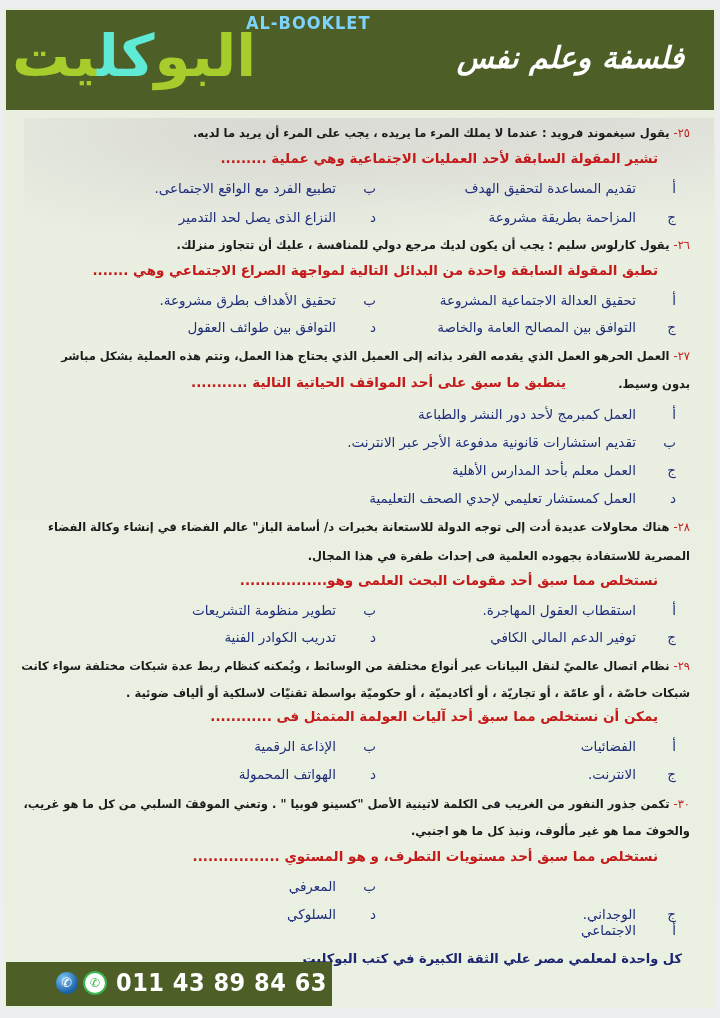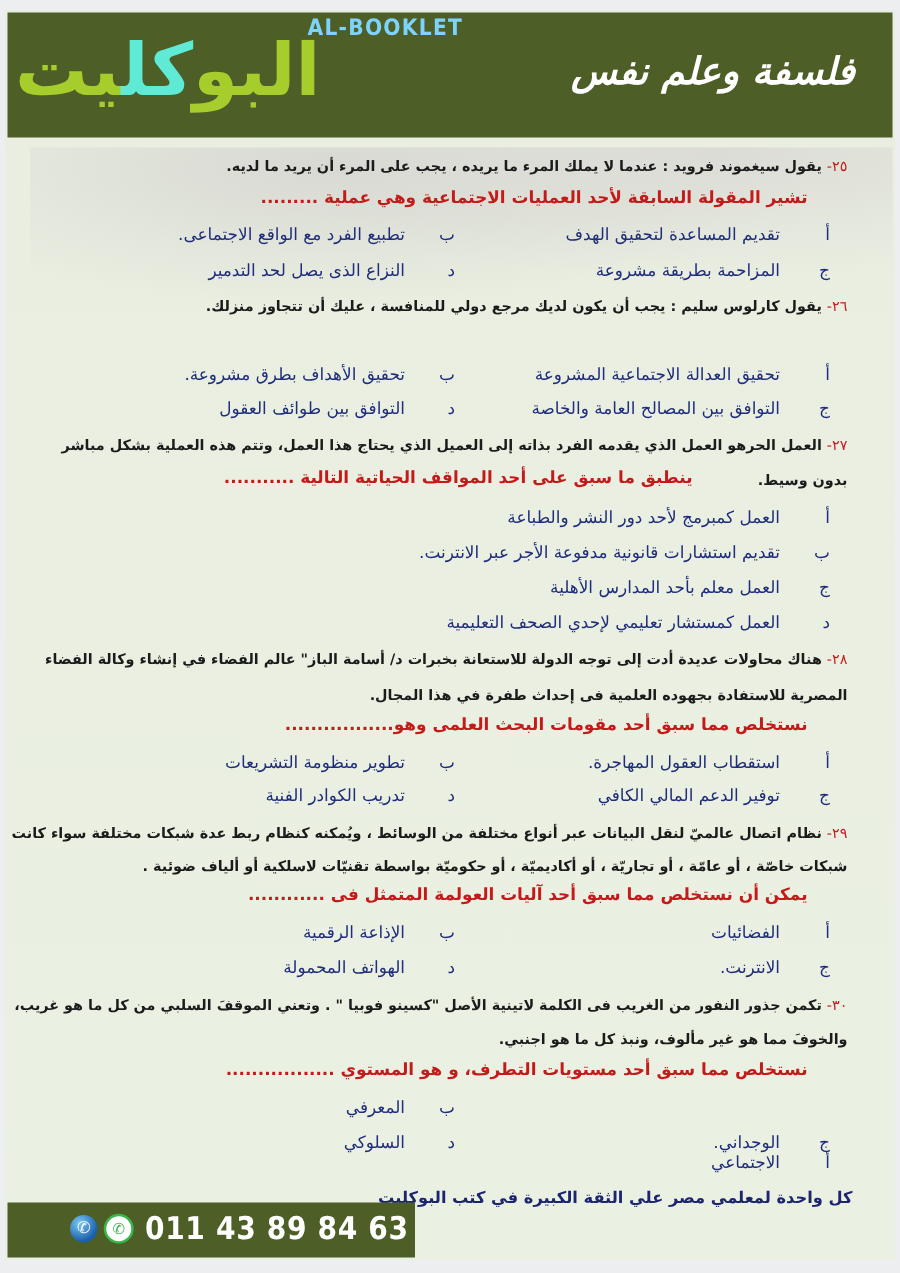--- a/index.html
+++ b/index.html
@@ -31,21 +31,21 @@
   .logo-ar {
     position: absolute; left: 6px; top: 10px; direction: rtl;
     font-family: "DejaVu Sans", sans-serif; font-weight: bold; font-size: 58px; line-height: 72px;
   }
   .logo-ar .g { color: #a6cd2c; }
   .logo-ar .o { color: #5eead4; }
   .subject {
     position: absolute; right: 30px; top: 30px; color: #ffffff;
     font-family: "DejaVu Sans", sans-serif; font-weight: bold; font-style: italic; font-size: 30px; direction: rtl;
   }
-  .content { position: absolute; left: 0; top: 0; width: 700px; height: 1000px; direction: rtl; }
+  .content { position: absolute; left: 12px; top: 0; width: 700px; height: 1000px; direction: rtl; }
   .q-stem {
     position: absolute; right: 26px; font-size: 11.5px; font-weight: bold; color: #1b1b1b;
     line-height: 22px; white-space: nowrap;
   }
   .q-num { color: #c22020; font-weight: normal; margin-left: 4px; }
   .q-prompt {
     position: absolute; right: 58px; font-size: 13.5px; font-weight: bold; color: #c41a1a; white-space: nowrap;
   }
   .opt { position: absolute; font-size: 13.5px; color: #1f2d7a; white-space: nowrap; font-weight: 500; }
   .opt .letter { display: inline-block; width: 26px; text-align: right; color: #1f2d7a; }
@@ -92,20 +92,21 @@
     </div>
     <div class="q-prompt" style="top:142px;">تشير المقولة السابقة لأحد العمليات الاجتماعية وهي عملية .........</div>
     <div class="opt" style="top:172px; right:40px;"><span class="letter">أ</span><span class="txt">تقديم المساعدة لتحقيق الهدف</span></div>
     <div class="opt" style="top:172px; right:340px;"><span class="letter">ب</span><span class="txt">تطبيع الفرد مع الواقع الاجتماعى.</span></div>
     <div class="opt" style="top:201px; right:40px;"><span class="letter">ج</span><span class="txt">المزاحمة بطريقة مشروعة</span></div>
     <div class="opt" style="top:201px; right:340px;"><span class="letter">د</span><span class="txt">النزاع الذى يصل لحد التدمير</span></div>
 
     <div class="q-stem" style="top:226px;">
       <span class="q-num">٢٦-</span><span>يقول كارلوس سليم : يجب أن يكون لديك مرجع دولي للمنافسة ، عليك أن تتجاوز منزلك.</span>
     </div>
+    <div class="q-prompt" style="top:254px;">تطبق المقولة السابقة واحدة من البدائل التالية لمواجهة الصراع الاجتماعي وهي .......</div>
     <div class="opt" style="top:284px; right:40px;"><span class="letter">أ</span><span class="txt">تحقيق العدالة الاجتماعية المشروعة</span></div>
     <div class="opt" style="top:284px; right:340px;"><span class="letter">ب</span><span class="txt">تحقيق الأهداف بطرق مشروعة.</span></div>
     <div class="opt" style="top:311px; right:40px;"><span class="letter">ج</span><span class="txt">التوافق بين المصالح العامة والخاصة</span></div>
     <div class="opt" style="top:311px; right:340px;"><span class="letter">د</span><span class="txt">التوافق بين طوائف العقول</span></div>
 
     <div class="q-stem" style="top:337px;">
       <span class="q-num">٢٧-</span><span>العمل الحرهو العمل الذي يقدمه الفرد بذاته إلى العميل الذي يحتاج هذا العمل، وتتم هذه العملية بشكل مباشر</span>
     </div>
     <div class="q-stem" style="top:365px;">بدون وسيط.</div>
     <div class="q-prompt" style="top:366px; right:150px;">ينطبق ما سبق على أحد المواقف الحياتية التالية ...........</div>

